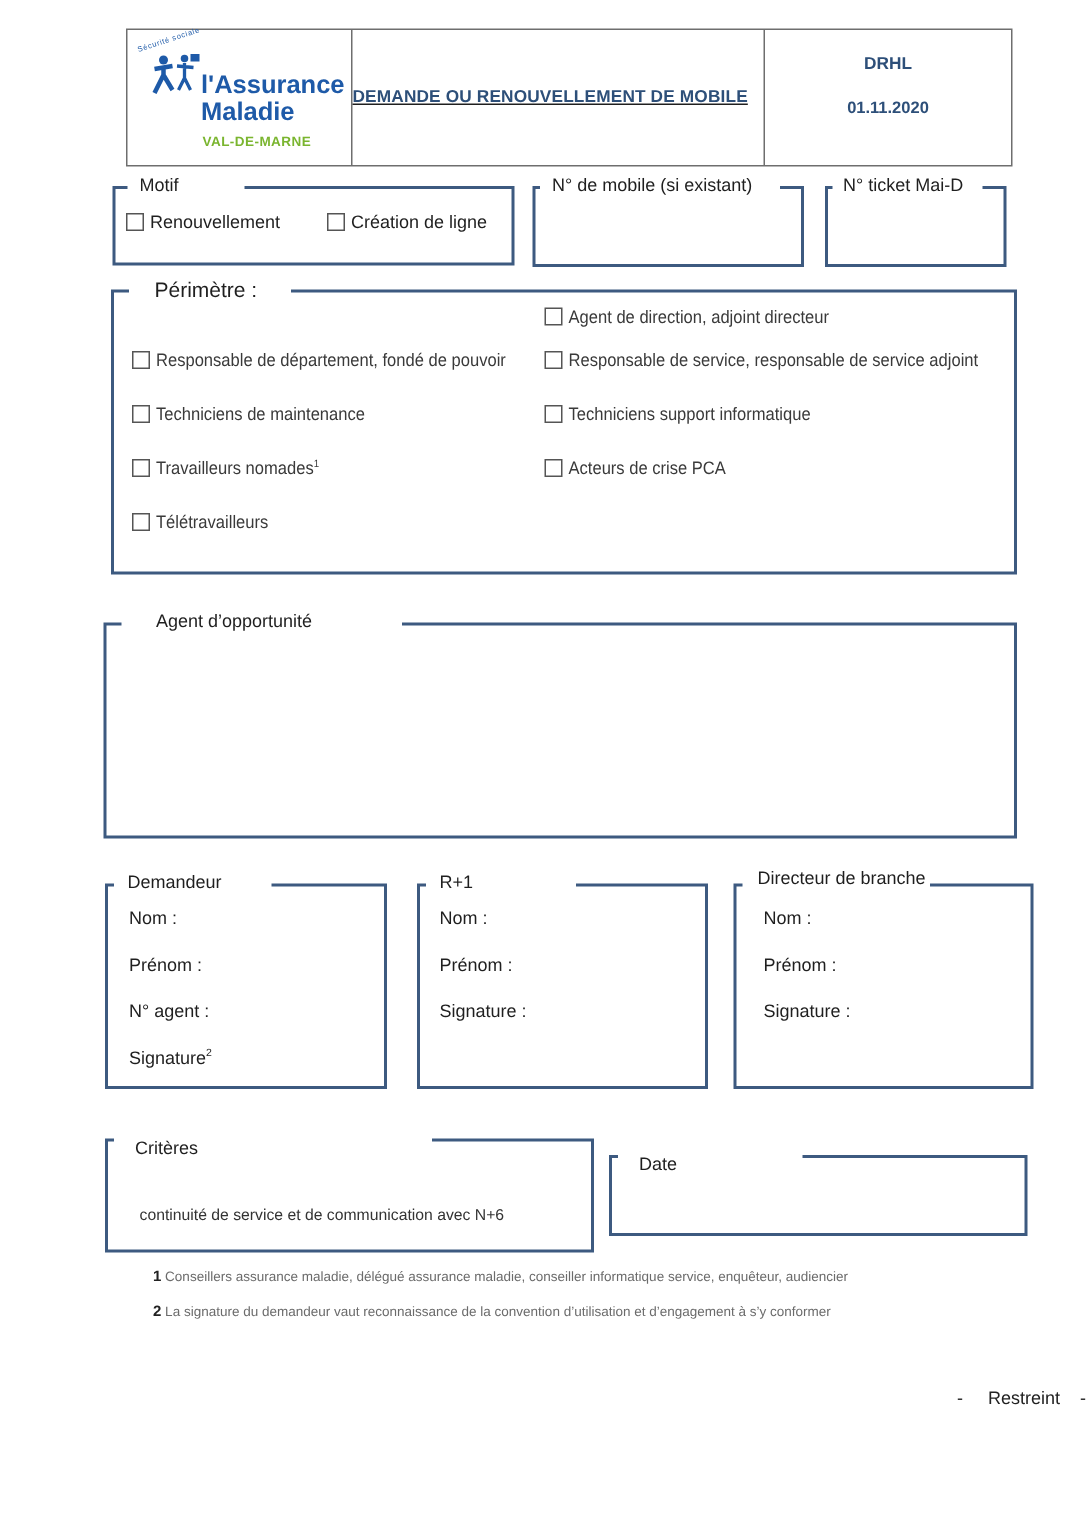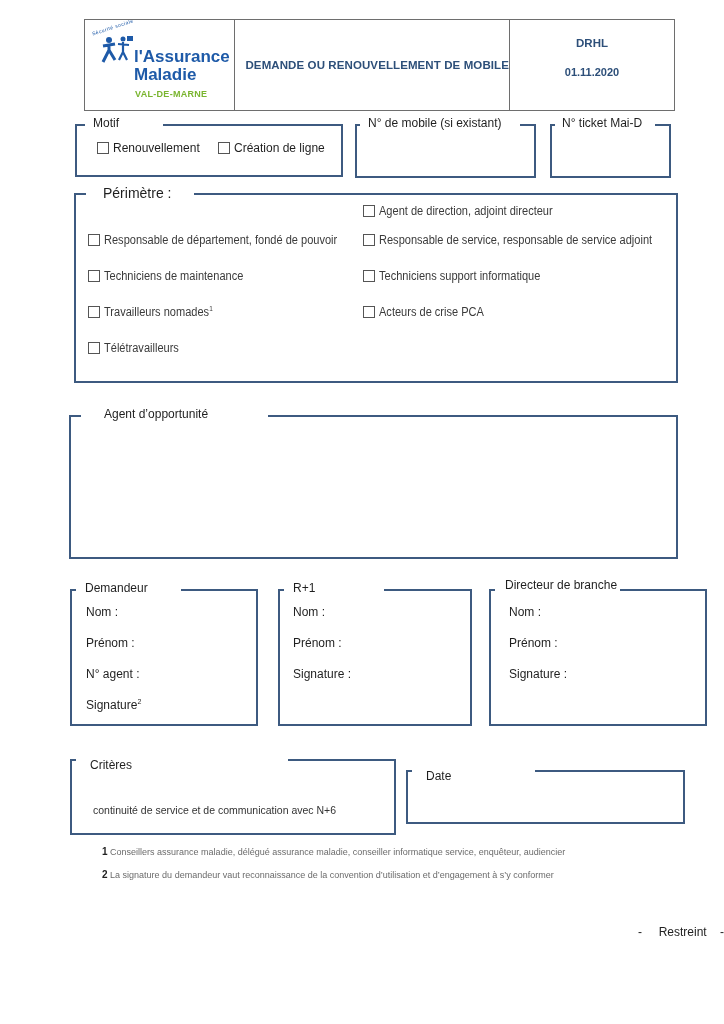--- a/index.html
+++ b/index.html
@@ -3,21 +3,21 @@
 <meta charset="utf-8">
 <style>
   html, body { margin:0; padding:0; background:#ffffff; }
   body { width:724px; height:1024px; position:relative; overflow:hidden; font-family:"Liberation Sans", sans-serif; color:#1f1f1f; }
   .abs { position:absolute; }
   
   .hdr { position:absolute; left:84px; top:19px; width:589px; height:90px; border:1px solid #6e6e6e; display:flex; }
   .hdr .cell { border-right:1px solid #6e6e6e; height:100%; box-sizing:border-box; position:relative; }
   .hdr .cell:last-child { border-right:none; }
   .logo-cell { width:150px; }
-  .title-cell { width:275px; display:flex; align-items:center; justify-content:flex-end; }
+  .title-cell { width:275px; display:flex; align-items:center; justify-content:flex-start;text-decoration:underline; }
   .meta-cell { flex:1; }
   .hdr-title { color:#2d4f79; font-weight:bold; font-size:11.5px; font-family:"Liberation Sans", sans-serif; letter-spacing:0.1px; }
   .hdr-meta1 { position:absolute; top:17px; left:0; right:0; text-align:center; color:#2d4f79; font-weight:bold; font-size:11.5px; }
   .hdr-meta2 { position:absolute; top:46px; left:0; right:0; text-align:center; color:#2d4f79; font-weight:bold; font-size:11px; }
   .logo-main { position:absolute; left:49px; top:28px; color:#1e5aa8; font-weight:bold; font-size:17px; line-height:17px; font-family:"Liberation Sans", sans-serif; }
   .logo-main2 { position:absolute; left:49px; top:46px; color:#1e5aa8; font-weight:bold; font-size:17px; line-height:17px; }
   .logo-sub { position:absolute; left:50px; top:69px; color:#7ab52f; font-weight:bold; font-size:9px; letter-spacing:0.3px; }
   .logo-arc { position:absolute; left:6px; top:4px; color:#1e5aa8; font-size:5px; transform:rotate(-18deg); letter-spacing:0.5px; }
 
   
@@ -54,21 +54,21 @@
   </div>
   <div class="cell meta-cell">
     <div class="hdr-meta1">DRHL</div>
     <div class="hdr-meta2">01.11.2020</div>
   </div>
 </div>
 
 <div class="box" style="left:75px;top:124px;width:268px;height:53px">
   <div class="gap" style="left:8px;width:78px"></div>
   <span class="legend" style="left:16px">Motif</span>
-  <label class="opt" style="left:20px;top:15px">
+  <label class="opt" style="left:7px;top:15px">
     <span class="cb"></span>
     <span>Renouvellement</span>
   </label>
   <label class="opt" style="left:141px;top:15px">
     <span class="cb"></span>
     <span>Création de ligne</span>
   </label>
 </div>
 
 <div class="box" style="left:355px;top:124px;width:181px;height:54px">
@@ -135,21 +135,21 @@
 </div>
 
 <div class="box" style="left:278px;top:589px;width:194px;height:137px">
   <div class="gap" style="left:4px;width:100px"></div>
   <span class="legend" style="left:13px">R+1</span>
   <span class="field" style="left:13px;top:14px">Nom :</span>
   <span class="field" style="left:13px;top:45px">Prénom :</span>
   <span class="field" style="left:13px;top:76px">Signature :</span>
 </div>
 
-<div class="box" style="left:489px;top:589px;width:218px;height:137px">
+<div class="box" style="left:489px;top:589px;width:200px;height:137px">
   <div class="gap" style="left:4px;width:125px"></div>
   <span class="legend" style="left:14px;top:-13px">Directeur de branche</span>
   <span class="field" style="left:18px;top:14px">Nom :</span>
   <span class="field" style="left:18px;top:45px">Prénom :</span>
   <span class="field" style="left:18px;top:76px">Signature :</span>
 </div>
 
 <div class="box" style="left:70px;top:759px;width:326px;height:76px">
   <div class="gap" style="left:4px;width:212px"></div>
   <span class="legend" style="left:18px;top:-3px">Critères</span>

